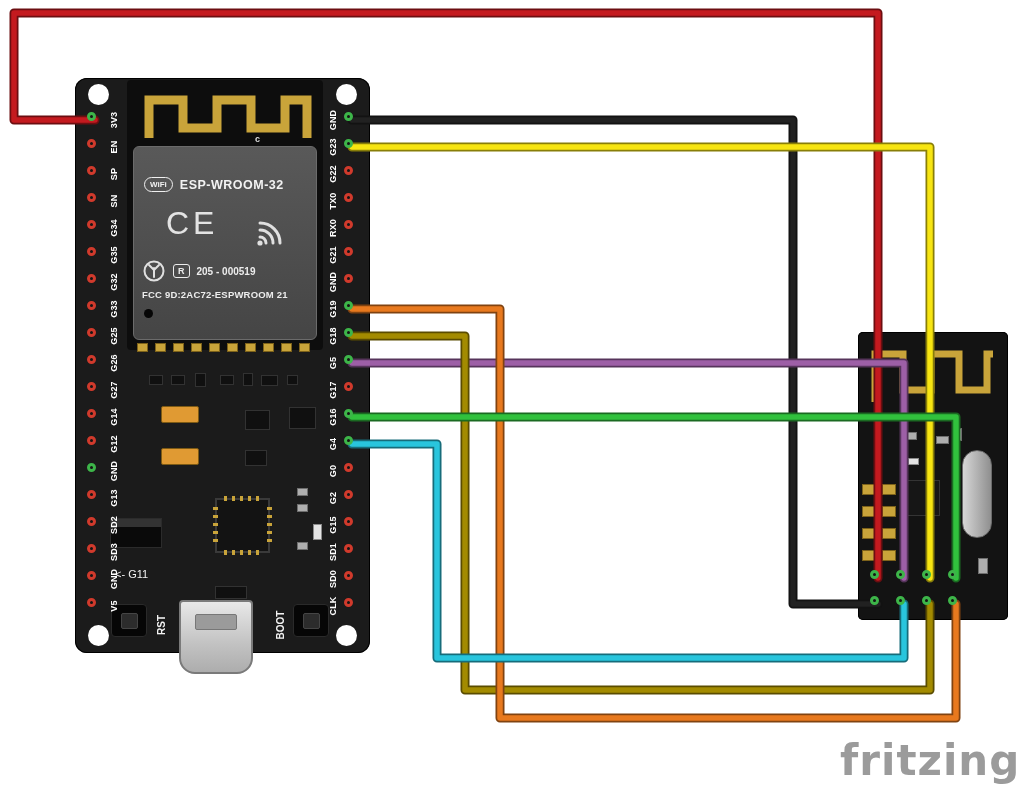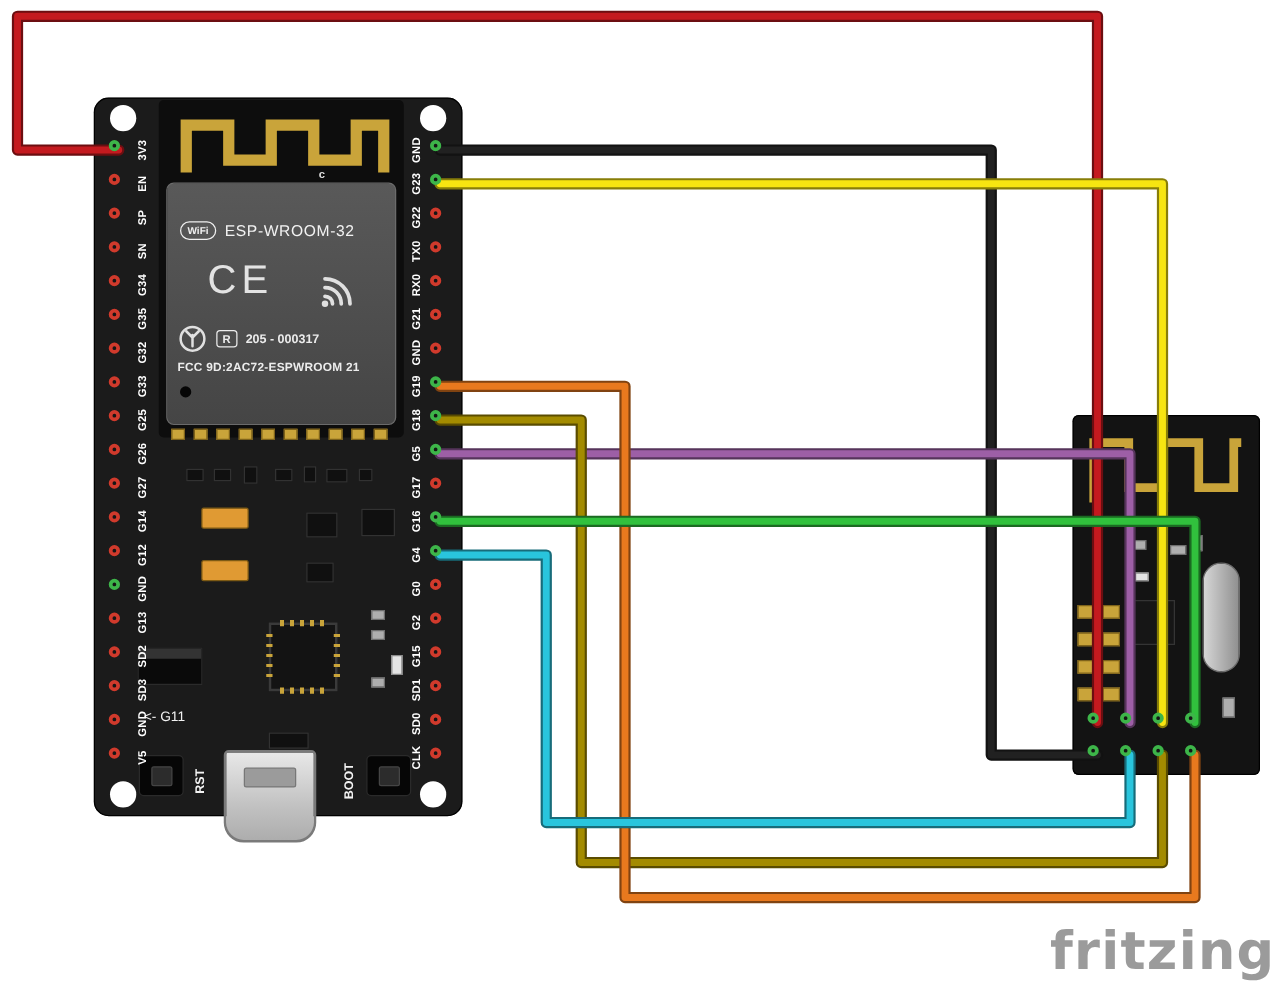--- a/index.html
+++ b/index.html
@@ -11,21 +11,21 @@
   #nrf{left:858px;top:332px;width:150px;height:288px;border-radius:5px;background:#131313}
 
   .hole{position:absolute;width:21px;height:21px;border-radius:50%;background:#fff}
 
   .module{position:absolute;left:52px;top:2px;width:196px;height:270px;background:#0d0d0d;border-radius:4px}
   .ant-svg{position:absolute;left:8px;top:6px}
   .c-mark{position:absolute;left:128px;top:54px;color:#ddd;font-size:9px;font-weight:bold}
   .can{position:absolute;left:6px;top:66px;width:184px;height:194px;background:linear-gradient(180deg,#595959,#454545);border:1px solid #6b6b6b;border-radius:6px}
   .can-row1{position:absolute;left:10px;top:30px;display:flex;align-items:center;gap:7px}
   .wifi-logo{border:1.6px solid #f0f0f0;border-radius:10px;padding:2px 5px;font-size:8px;font-weight:bold;color:#f0f0f0}
-  .mod-label{font-size:12.5px;font-weight:normal;color:#f2f2f2;letter-spacing:.5px}
+  .mod-label{font-size:12.5px;font-weight:bold;color:#f2f2f2;letter-spacing:.5px}
   .ce{position:absolute;left:32px;top:58px;font-size:32px;color:#e3e3e3;letter-spacing:4px}
   .arcs{position:absolute;left:118px;top:64px}
   .reg-row{position:absolute;left:8px;top:112px;display:flex;align-items:center;gap:7px}
   .rbox{border:1.2px solid #ececec;border-radius:3px;font-size:9px;font-weight:bold;color:#ececec;padding:1px 4px}
   .regnum{font-size:10px;font-weight:bold;color:#ececec}
   .fcc{position:absolute;left:8px;top:142px;font-size:9.5px;font-weight:bold;color:#ececec;letter-spacing:.2px}
   .shield-dot{position:absolute;left:10px;top:162px;width:9px;height:9px;border-radius:50%;background:#060606}
   .castellations{position:absolute;left:10px;top:263px;display:flex;gap:7px}
   .castellations span{width:11px;height:9px;background:#c9a43a;border:1px solid #7d621a}
 
@@ -89,21 +89,21 @@
             <path d="M8,12 A20,20 0 0 1 28,32"></path>
           </g>
           <circle cx="8" cy="32" r="2.6" fill="#e0e0e0"></circle>
         </svg>
         <div class="reg-row">
           <svg width="24" height="24" viewBox="0 0 24 24">
             <circle cx="12" cy="12" r="9.5" fill="none" stroke="#e0e0e0" stroke-width="2"></circle>
             <path d="M12,18 V9 M7,6 L12,11 L17,6" fill="none" stroke="#e0e0e0" stroke-width="2" stroke-linecap="round" stroke-linejoin="round"></path>
           </svg>
           <span class="rbox">R</span>
-          <span class="regnum">205 - 000317</span>
+          <span class="regnum">205 - 000519</span>
         </div>
         <div class="fcc">FCC 9D:2AC72-ESPWROOM 21</div>
         <div class="shield-dot"></div>
       </div>
       <div class="castellations" id="castellations">
           <span></span>
           <span></span>
           <span></span>
           <span></span>
           <span></span>

